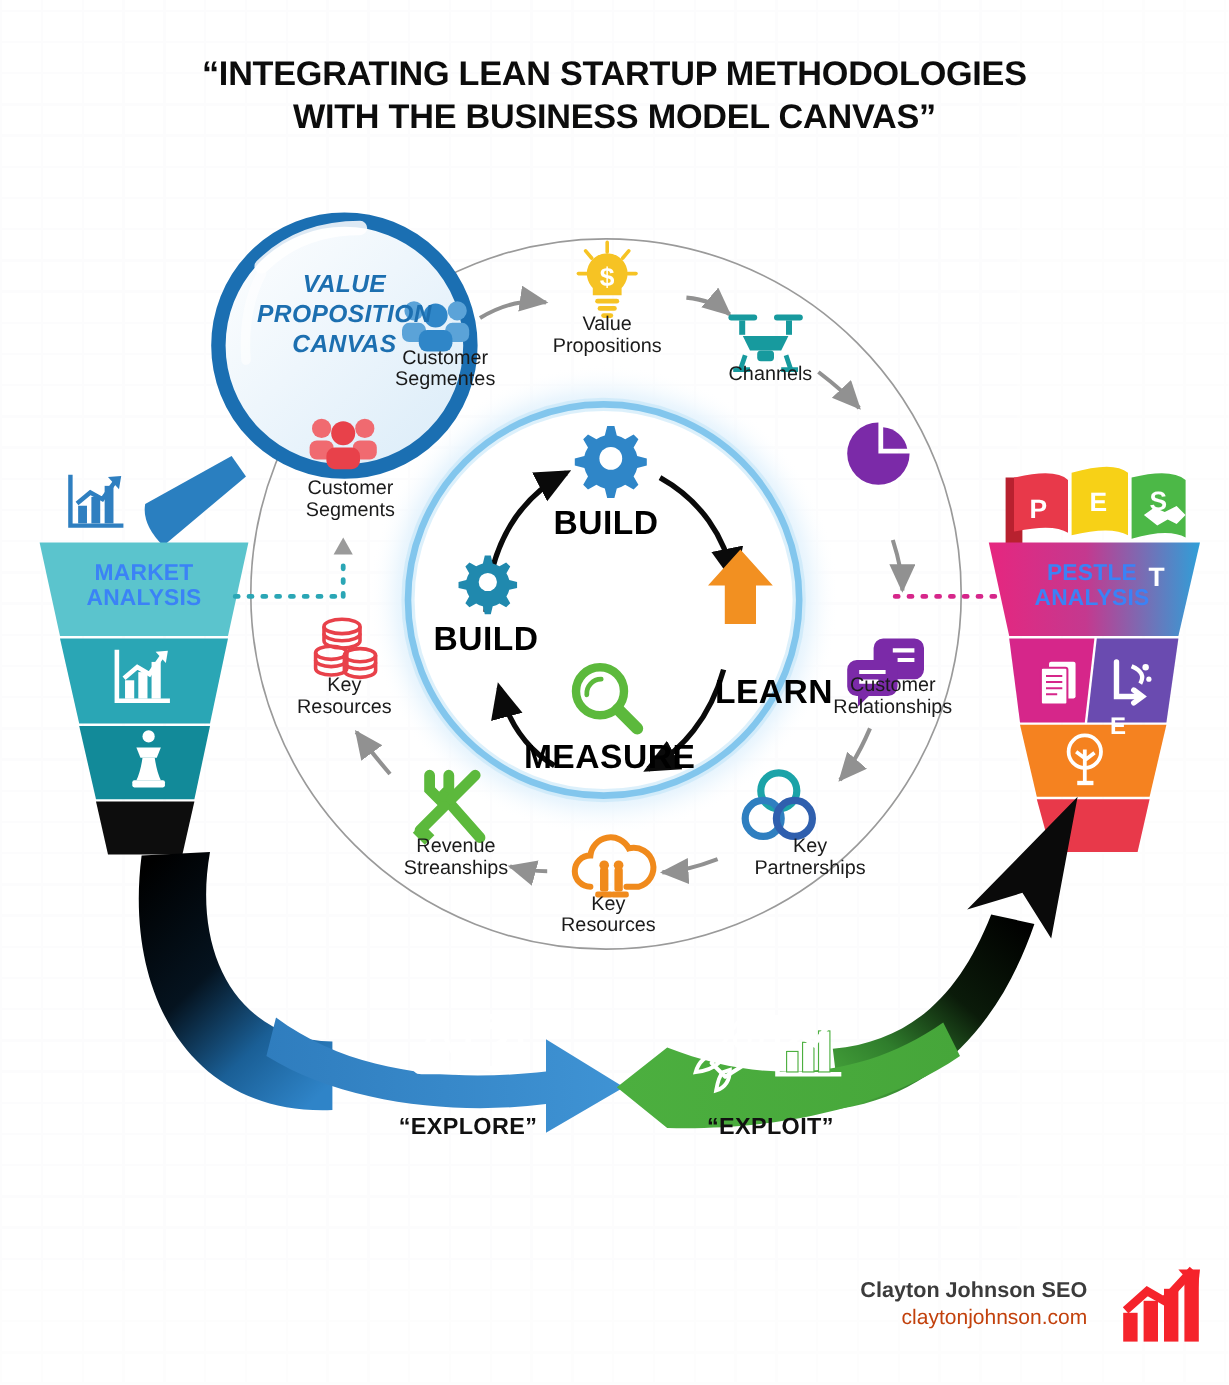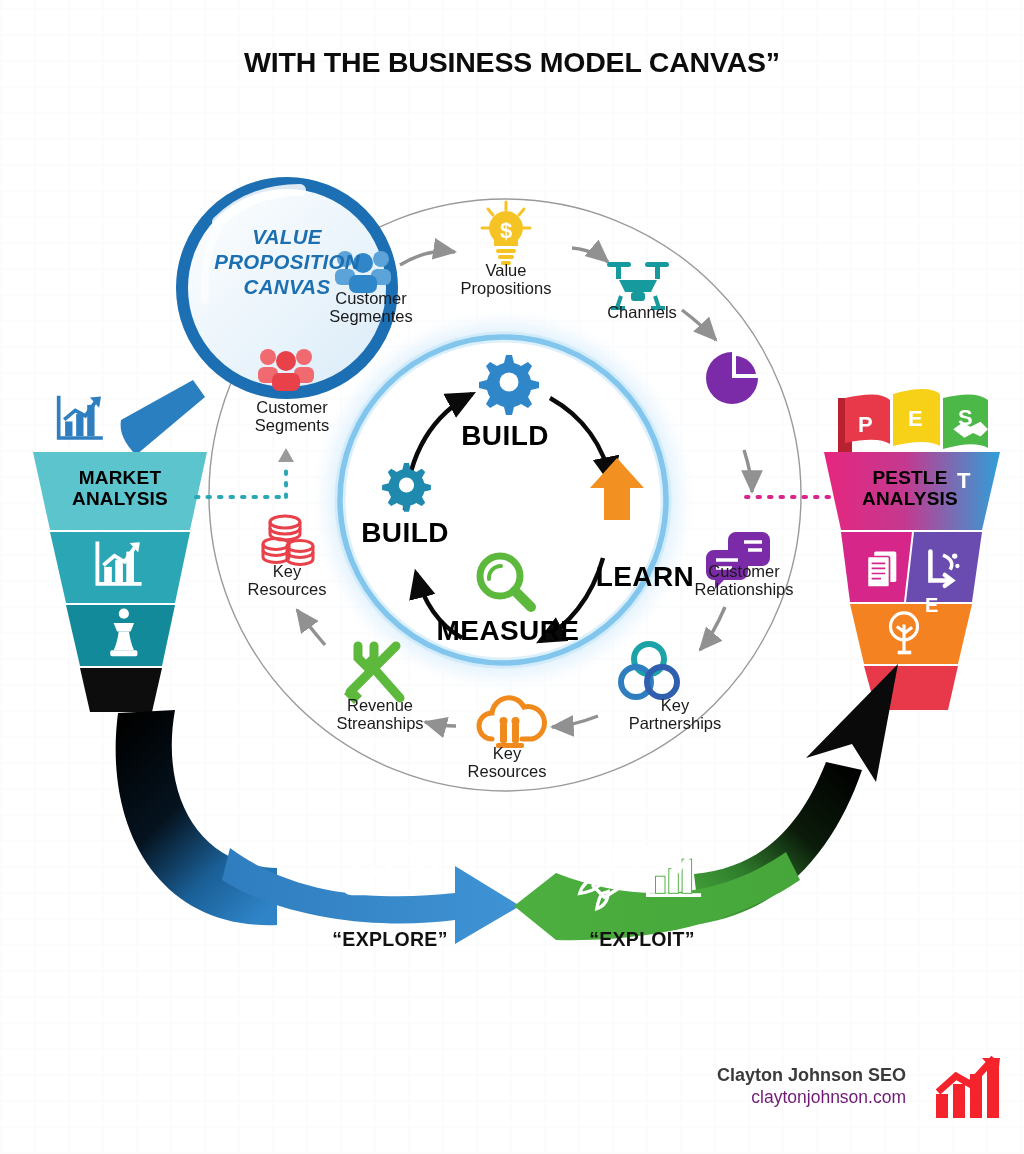--- a/index.html
+++ b/index.html
@@ -58,51 +58,52 @@
   .vpc{
     position:absolute;text-align:center;
     font-style:italic;font-weight:bold;
     font-size:20.5px;line-height:1.22;
     color:#1c6fb0;letter-spacing:.3px;
     font-family:"Liberation Sans", sans-serif;
   }
   .funnel-title{
     position:absolute;text-align:center;
     font-weight:bold;font-size:19px;line-height:1.12;
-    color:#000000;letter-spacing:.2px;
+    color:#3b82f6;letter-spacing:.2px;
     font-family:"Liberation Sans", sans-serif;
   }
   .bigcap{
     position:absolute;text-align:center;
     font-weight:bold;font-size:19.5px;color:#111;
     letter-spacing:.3px;
     font-family:"Liberation Sans", sans-serif;
   }
 
   
   .brand{
     position:absolute;right:118px;bottom:46px;text-align:right;
   }
   .brand .bname{
     font-weight:bold;font-size:18px;color:#3b3b3b;line-height:1.15;
     font-family:"Liberation Sans", sans-serif;
   }
   .brand .burl{
-    font-size:17.5px;color:#701a75;line-height:1.2;margin-top:1px;
+    font-size:17.5px;color:#c2410c;line-height:1.2;margin-top:1px;
     font-family:"Liberation Sans", sans-serif;
   }
 </style>
 </head>
 <body>
 
 <div id="stage">
 
   <div class="watermark"></div>
 
   <div class="title">
+    <span>“INTEGRATING LEAN STARTUP METHODOLOGIES</span>
     <span class="l2">WITH THE BUSINESS MODEL CANVAS”</span>
   </div>
 
   <svg class="main" viewBox="0 0 1024 1154">
     <defs>
       <radialGradient id="glowHalo" cx="50%" cy="50%" r="50%">
         <stop offset="0%" stop-color="#ffffff" stop-opacity="1"></stop>
         <stop offset="62%" stop-color="#ffffff" stop-opacity="1"></stop>
         <stop offset="76%" stop-color="#cde9fb" stop-opacity=".95"></stop>
         <stop offset="88%" stop-color="#e7f4fd" stop-opacity=".8"></stop>

